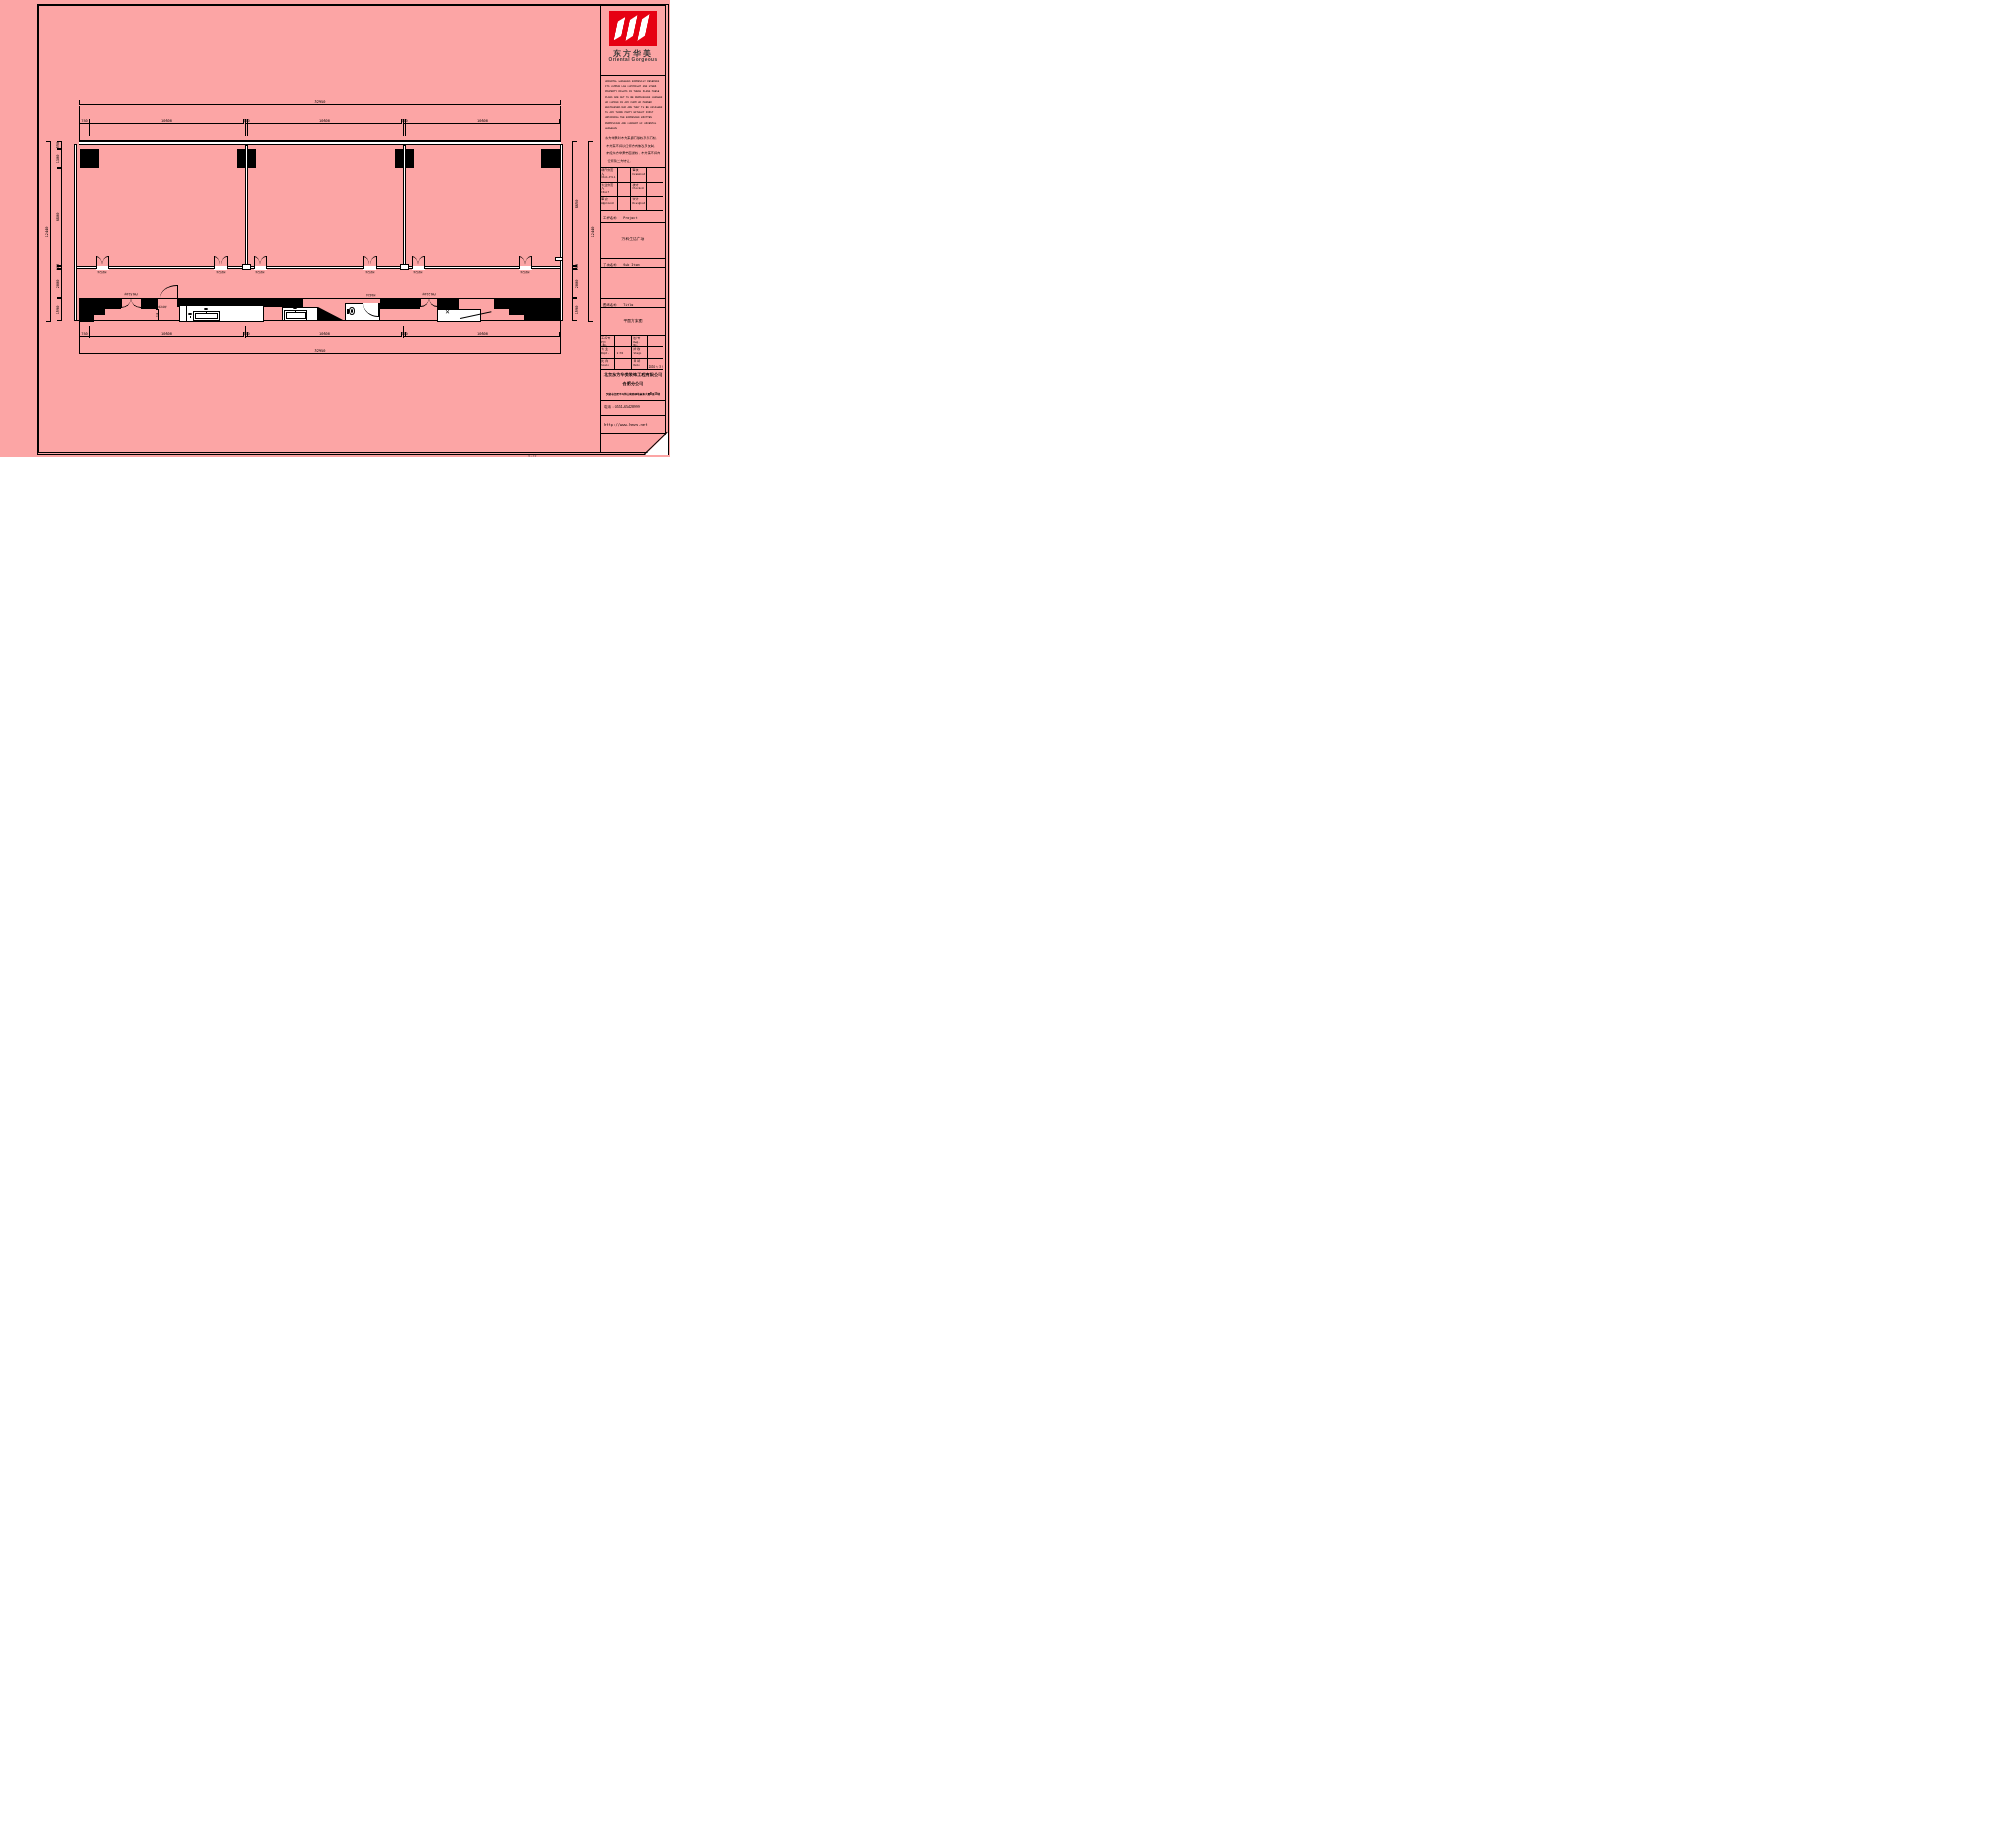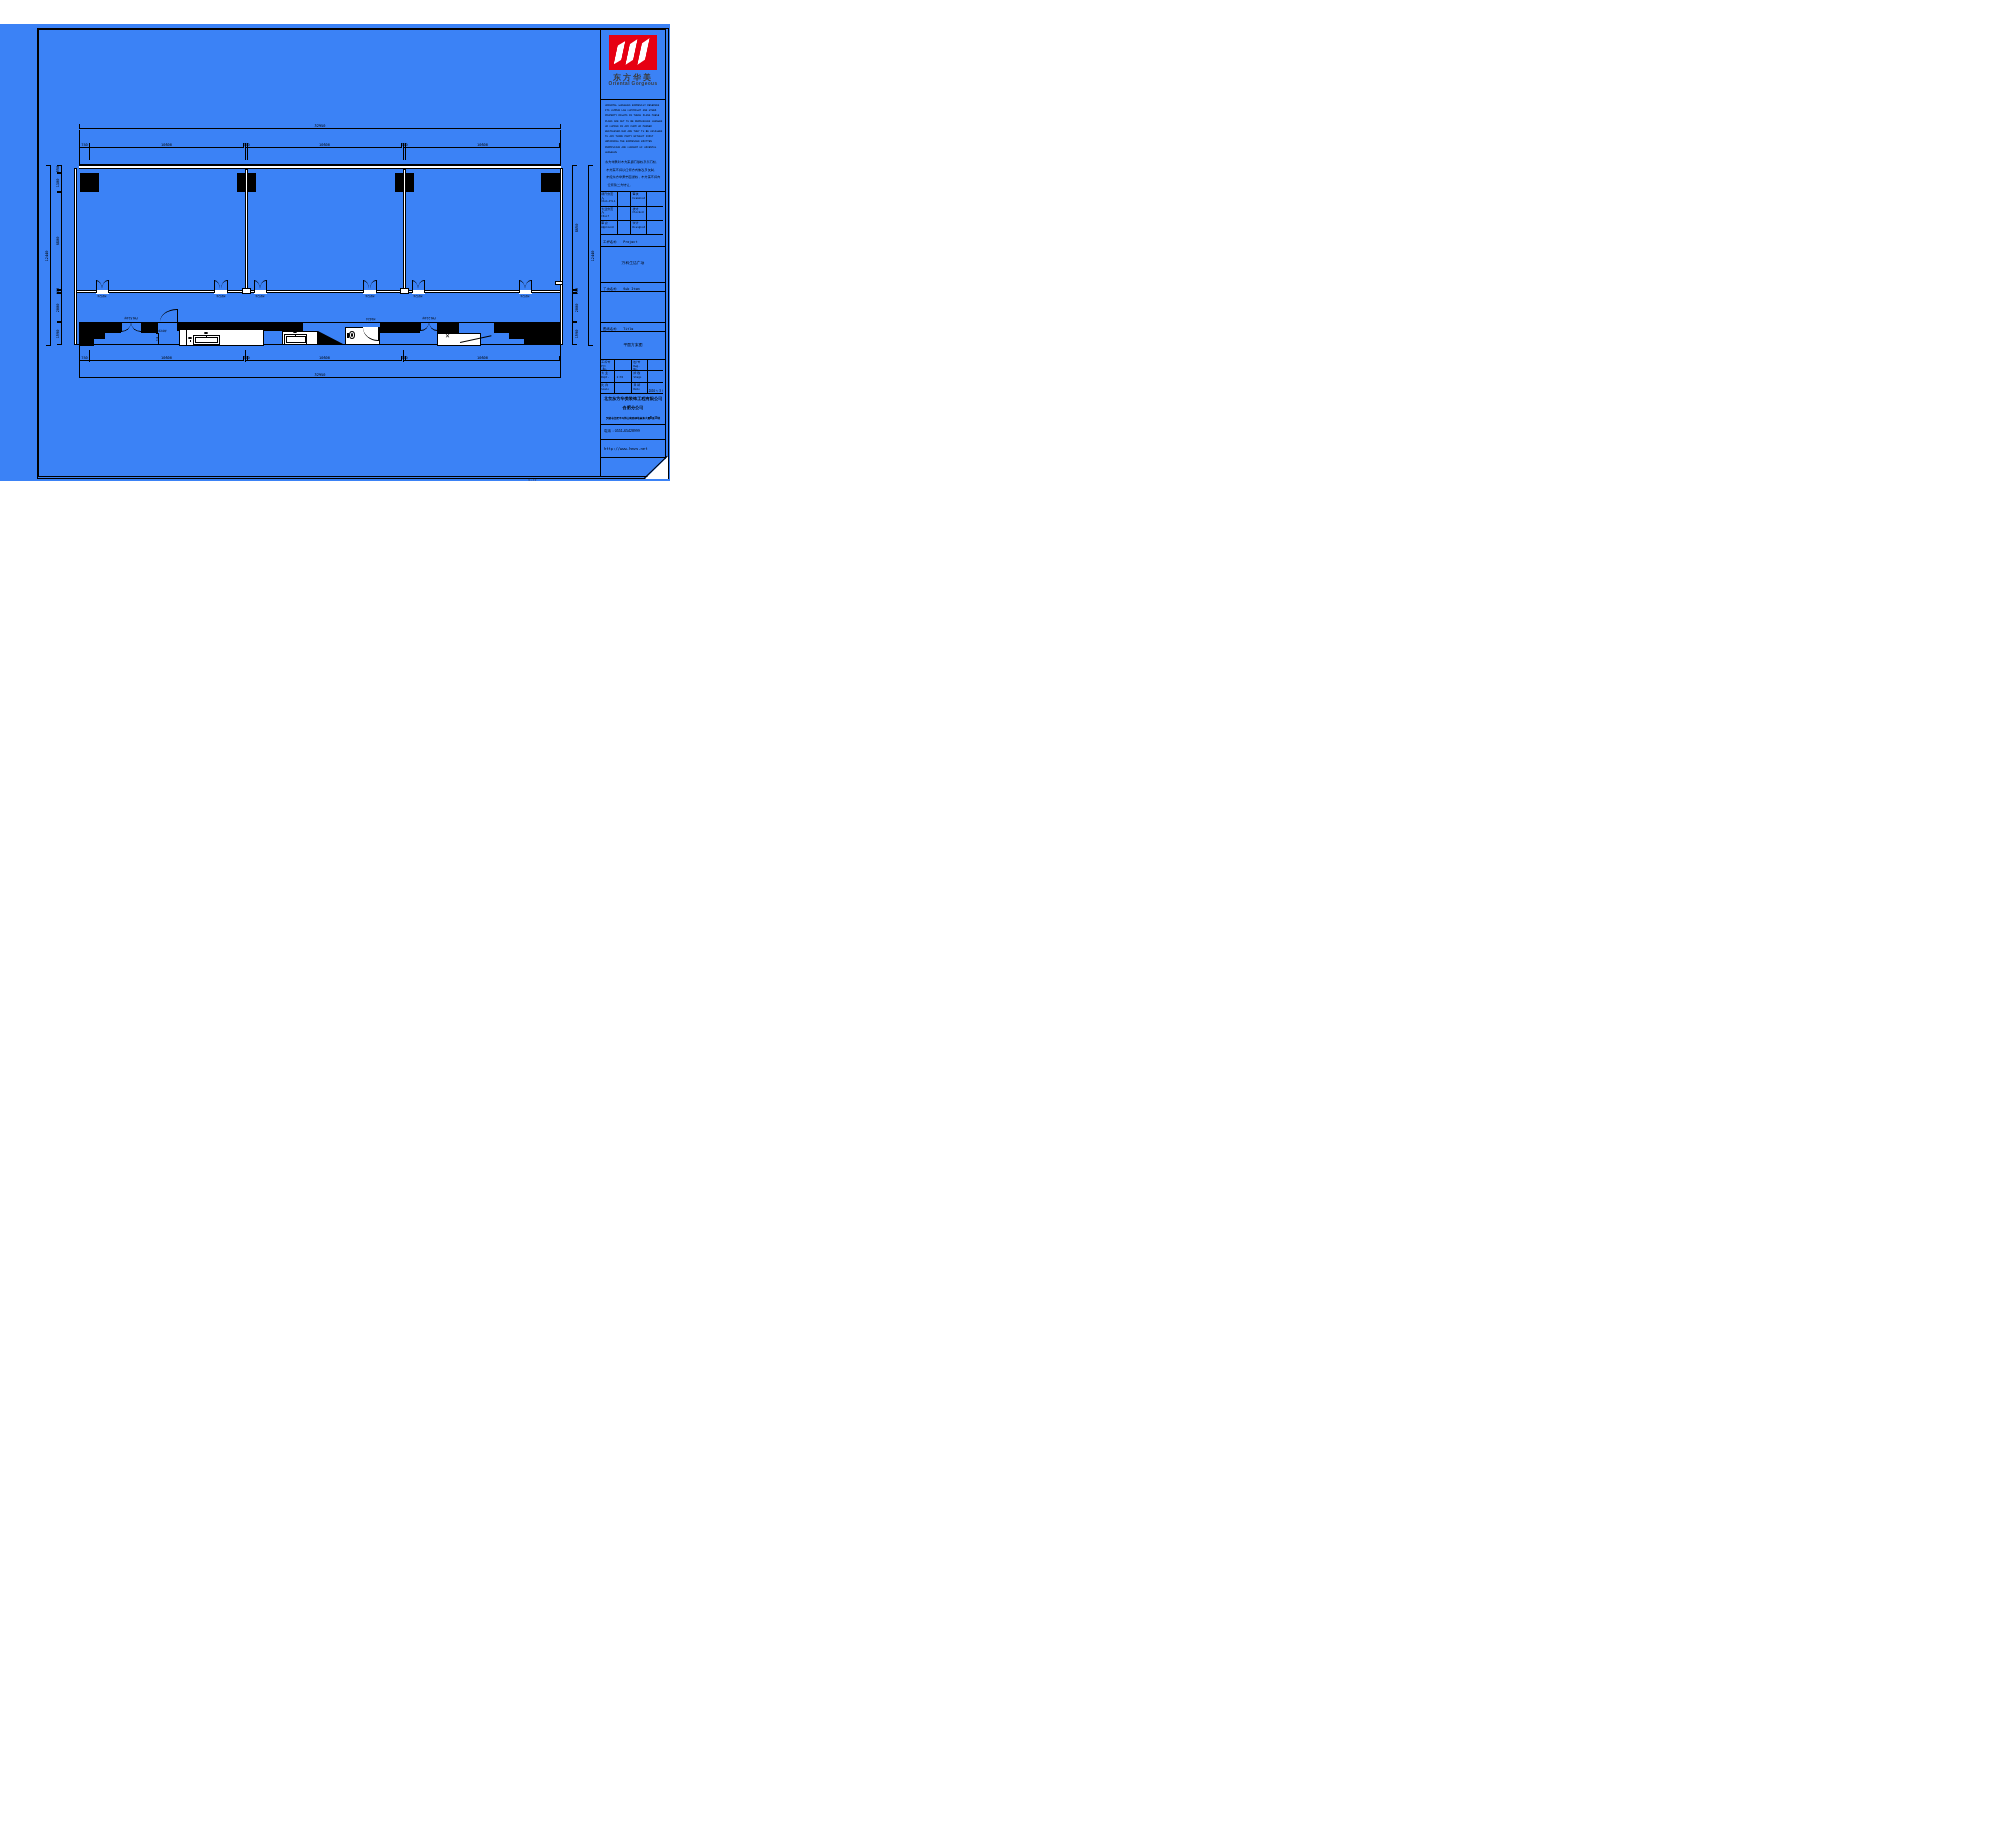--- a/index.html
+++ b/index.html
@@ -1,17 +1,17 @@
 <!DOCTYPE html>
 <html style="font-size:6.4px"><head>
 <meta charset="utf-8">
 <style>
   html,body{margin:0;padding:0;background:#fff;}
-  #sheet{position:relative;width:670px;height:457px;background:#3b82f6;overflow:hidden;
-         font-family:"Liberation Sans",sans-serif;color:#000;margin-top:24px;}
+  #sheet{position:relative;width:670px;height:457px;background:#fca5a5;overflow:hidden;
+         font-family:"Liberation Sans",sans-serif;color:#000;}
   .abs{position:absolute;}
   .hline{position:absolute;background:#000;height:0.4px;}
   .vline{position:absolute;background:#000;width:0.4px;}
   .blk{position:absolute;background:#000;}
   .wall2{position:absolute;background:#fff;border:0.4px solid #000;box-sizing:border-box;}
   .facade{position:absolute;border-top:0.4px solid #000;border-bottom:0.4px solid #000;box-sizing:border-box;
           background:repeating-linear-gradient(90deg,#000 0,#000 0.4px,#fff 0.4px,#fff 4px);}
   .dimseg{position:absolute;height:5.2px;border-bottom:0.4px solid #000;border-left:0.4px solid #000;
           border-right:0.4px solid #000;box-sizing:border-box;}
   .dimseg>span{position:absolute;left:50%;bottom:0.4px;transform:translateX(-50%);

